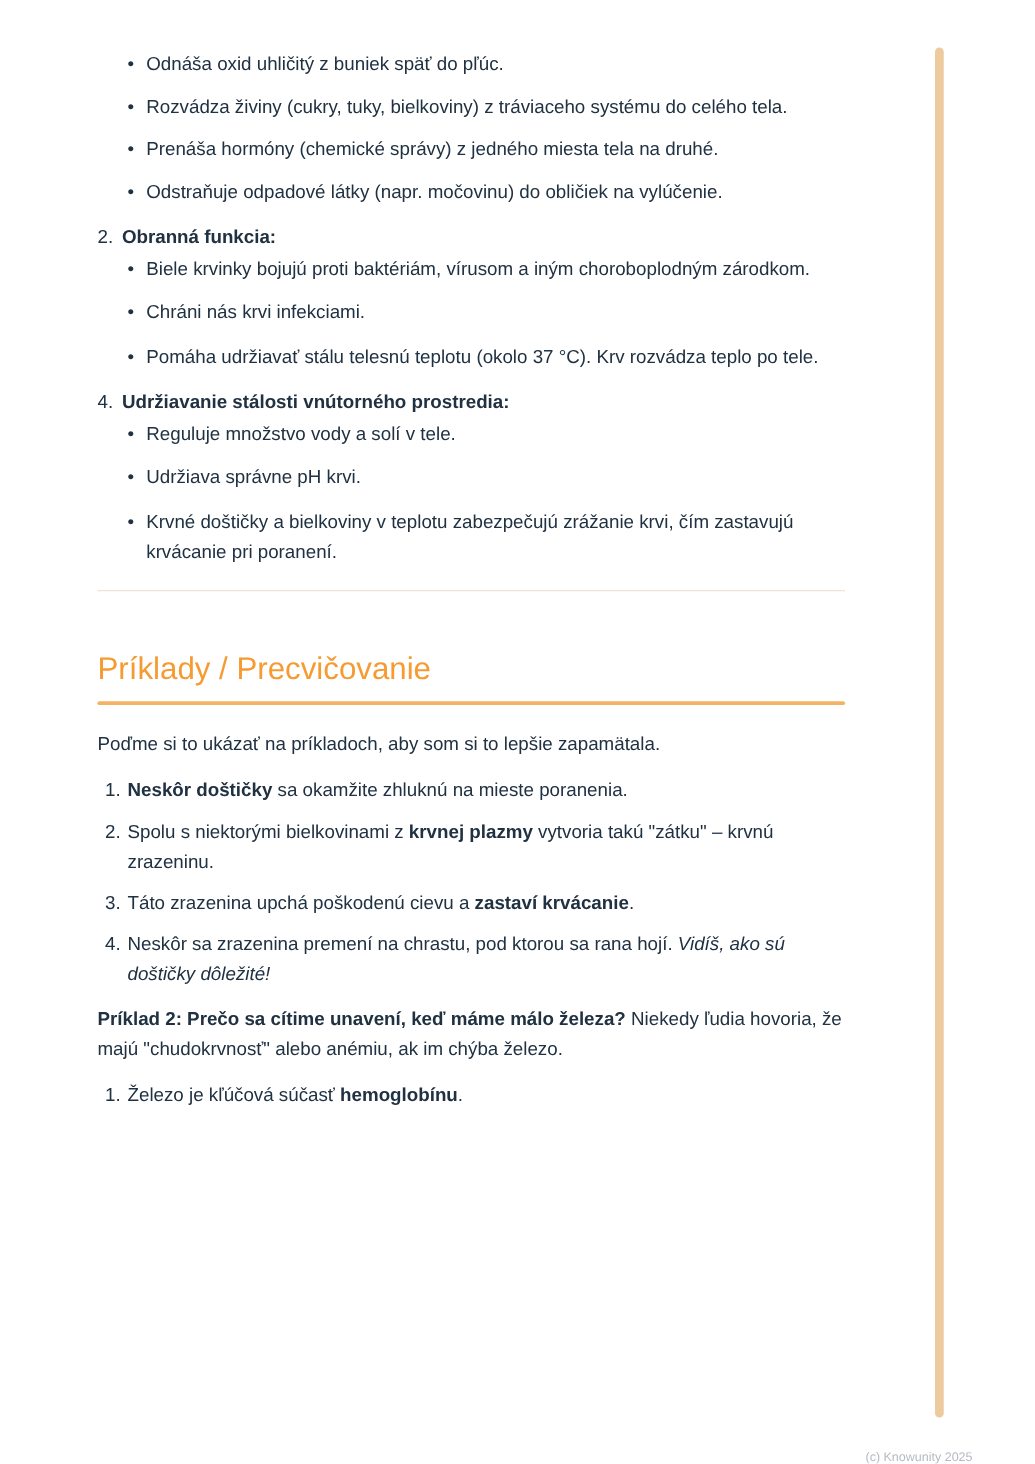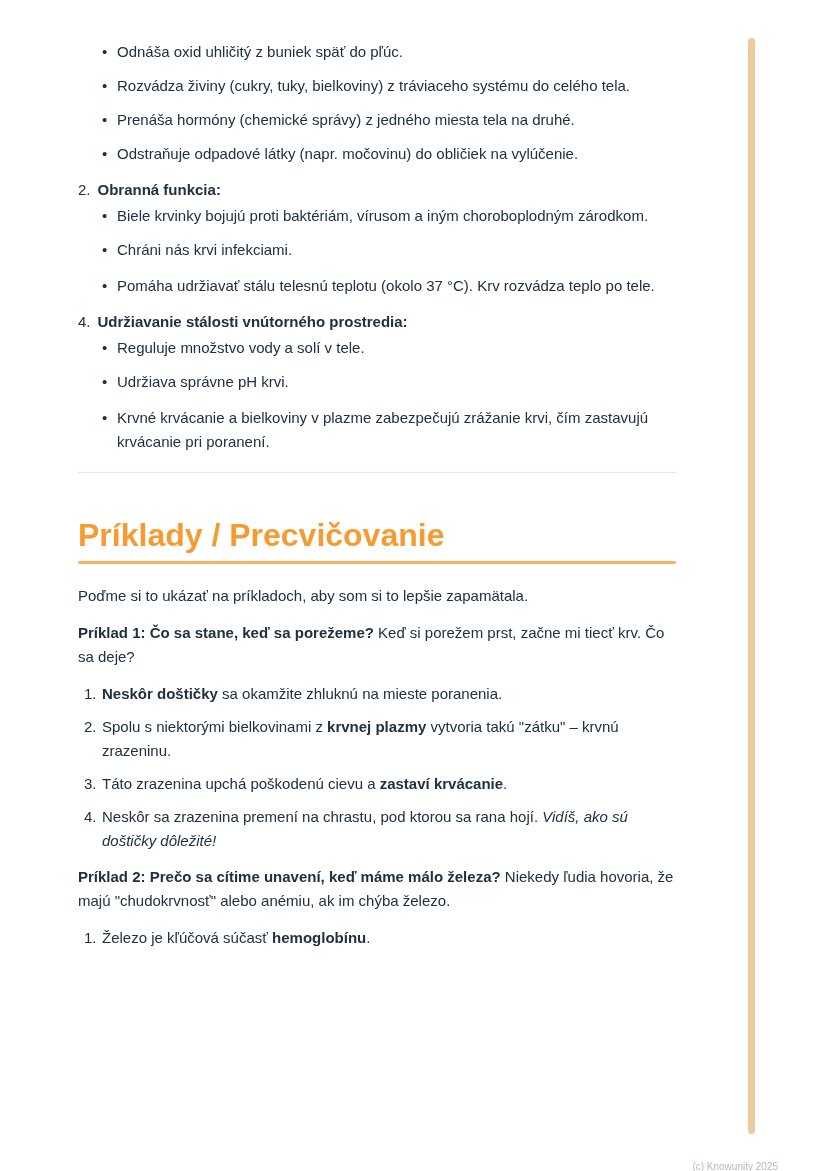--- a/index.html
+++ b/index.html
@@ -25,21 +25,21 @@
   .marker{flex:0 0 auto;}
   ul.bullets .marker{width:15px;margin-left:24px;}
   .content{flex:1 1 auto;}
   .num-section{margin-bottom:12px;margin-top:11px;}
   .num-title{margin-bottom:2px;}
   .num-label{margin-right:7px;}
   strong{font-weight:bold;}
   em{font-style:italic;}
   .num-section ul.bullets{margin-bottom:0;}
   .divider{height:1px;background:var(--divider);margin:18px 0 20px;}
-  h2.heading{font-size:32px;line-height:36px;font-weight:bold;color:var(--accent);margin-bottom:8px;margin-top:44px;}
+  h2.heading{font-size:25px;line-height:36px;font-weight:normal;color:var(--accent);margin-bottom:8px;margin-top:44px;}
   .heading-underline{height:3px;border-radius:2px;background:var(--underline);margin-bottom:20px;}
   p.para{margin-bottom:13px;}
   ol.ordered{list-style:none;margin:4px 0 12px;padding-left:6px;}
   ol.ordered li{display:flex;margin-bottom:9px;}
   ol.ordered .marker{width:18px;}
   .side-bar{position:absolute;left:748px;top:38px;width:7px;height:1096px;border-radius:4px;background:var(--bar);}
   .watermark{position:absolute;right:50px;top:1160px;font-size:10px;line-height:14px;color:var(--watermark);z-index:2;}
 </style>
 </head>
 <body>
@@ -95,29 +95,28 @@
           <li>
             <span class="marker">•</span>
             <span class="content"><span>Udržiava správne pH krvi.</span></span>
           </li>
         </ul>
       </section>
       <section class="num-section">
         <ul class="bullets">
           <li>
             <span class="marker">•</span>
-            <span class="content"><span>Krvné krvácanie a bielkoviny v plazme zabezpečujú zrážanie krvi, čím zastavujú krvácanie pri poranení.</span></span>
+            <span class="content"><span>Krvné doštičky a bielkoviny v teplotu zabezpečujú zrážanie krvi, čím zastavujú krvácanie pri poranení.</span></span>
           </li>
         </ul>
       </section>
       <div class="divider"></div>
       <h2 class="heading"><span>Príklady / Precvičovanie</span></h2>
       <div class="heading-underline"></div>
       <p class="para"><span>Poďme si to ukázať na príkladoch, aby som si to lepšie zapamätala.</span></p>
-      <p class="para"><strong>Príklad 1: Čo sa stane, keď sa porežeme?</strong><span> Keď si porežem prst, začne mi tiecť krv. Čo sa deje?</span></p>
       <ol class="ordered">
         <li>
           <span class="marker">1.</span>
           <span class="content"><strong>Neskôr doštičky</strong><span> sa okamžite zhluknú na mieste poranenia.</span></span>
         </li>
         <li>
           <span class="marker">2.</span>
           <span class="content"><span>Spolu s niektorými bielkovinami z </span><strong>krvnej plazmy</strong><span> vytvoria takú "zátku" – krvnú zrazeninu.</span></span>
         </li>
         <li>

